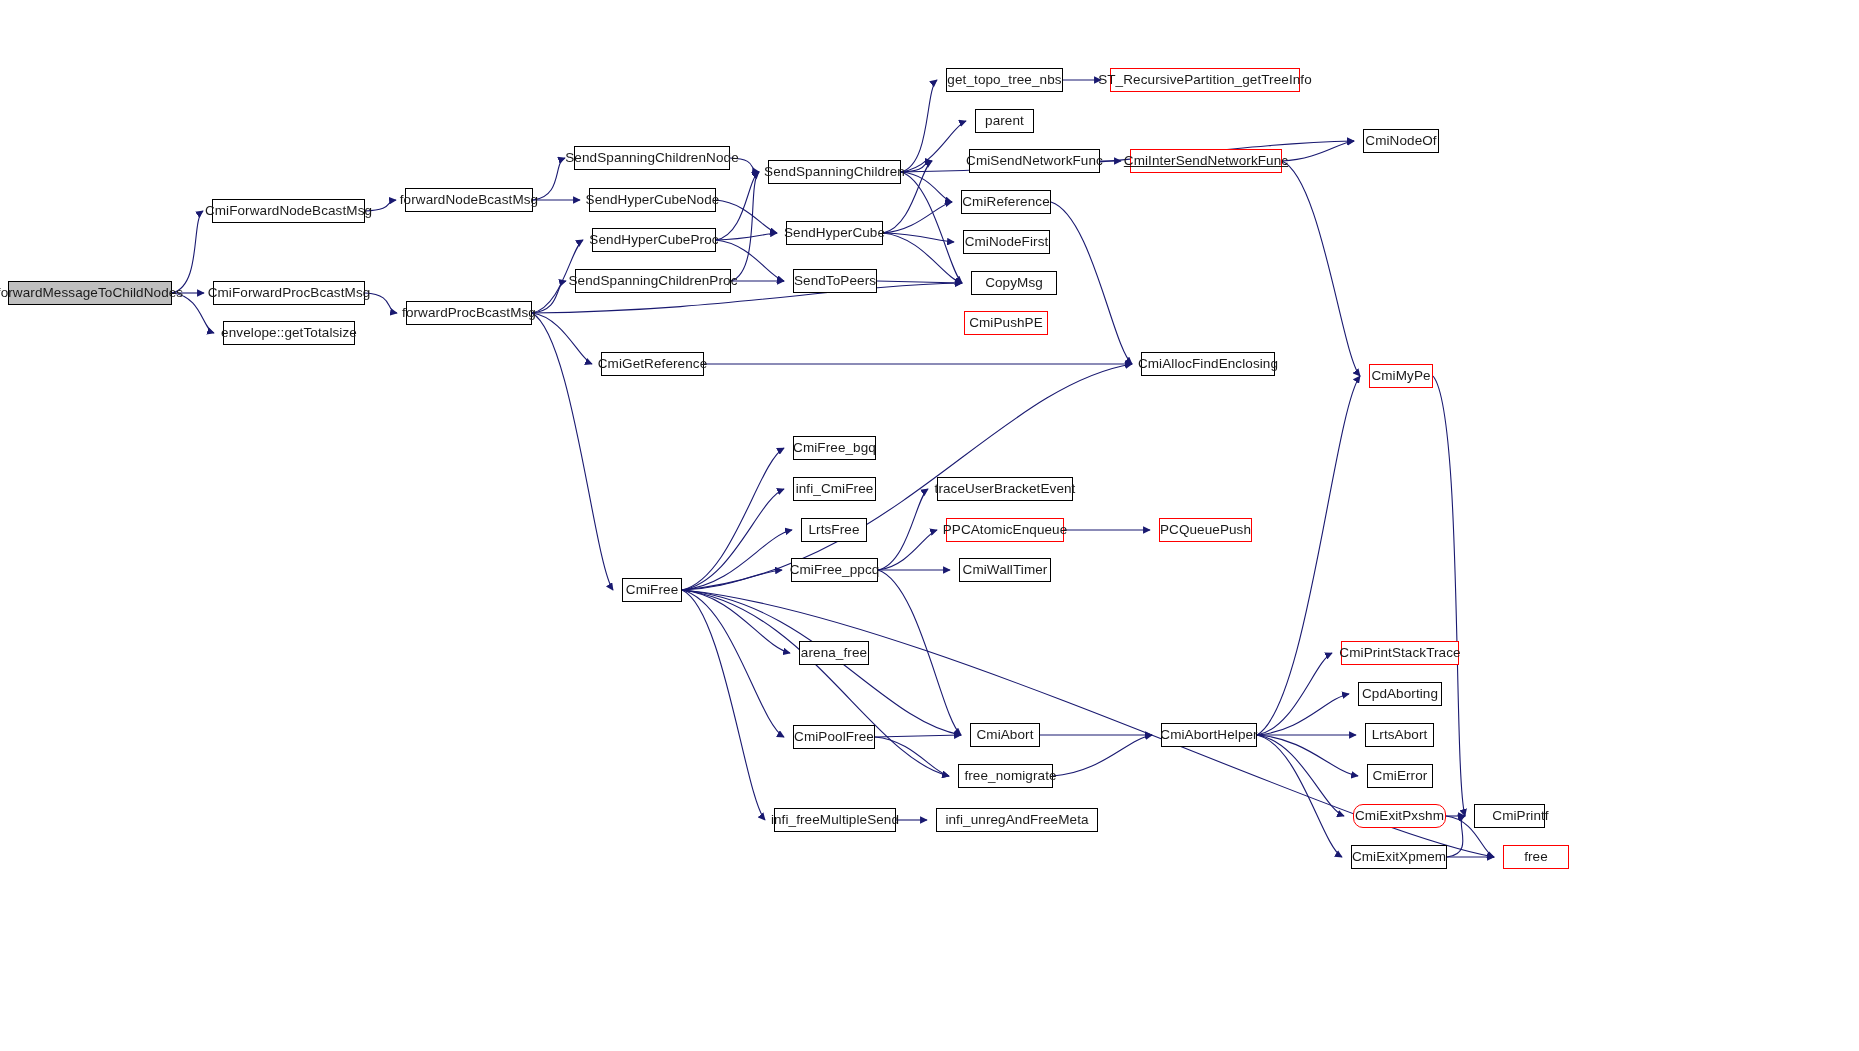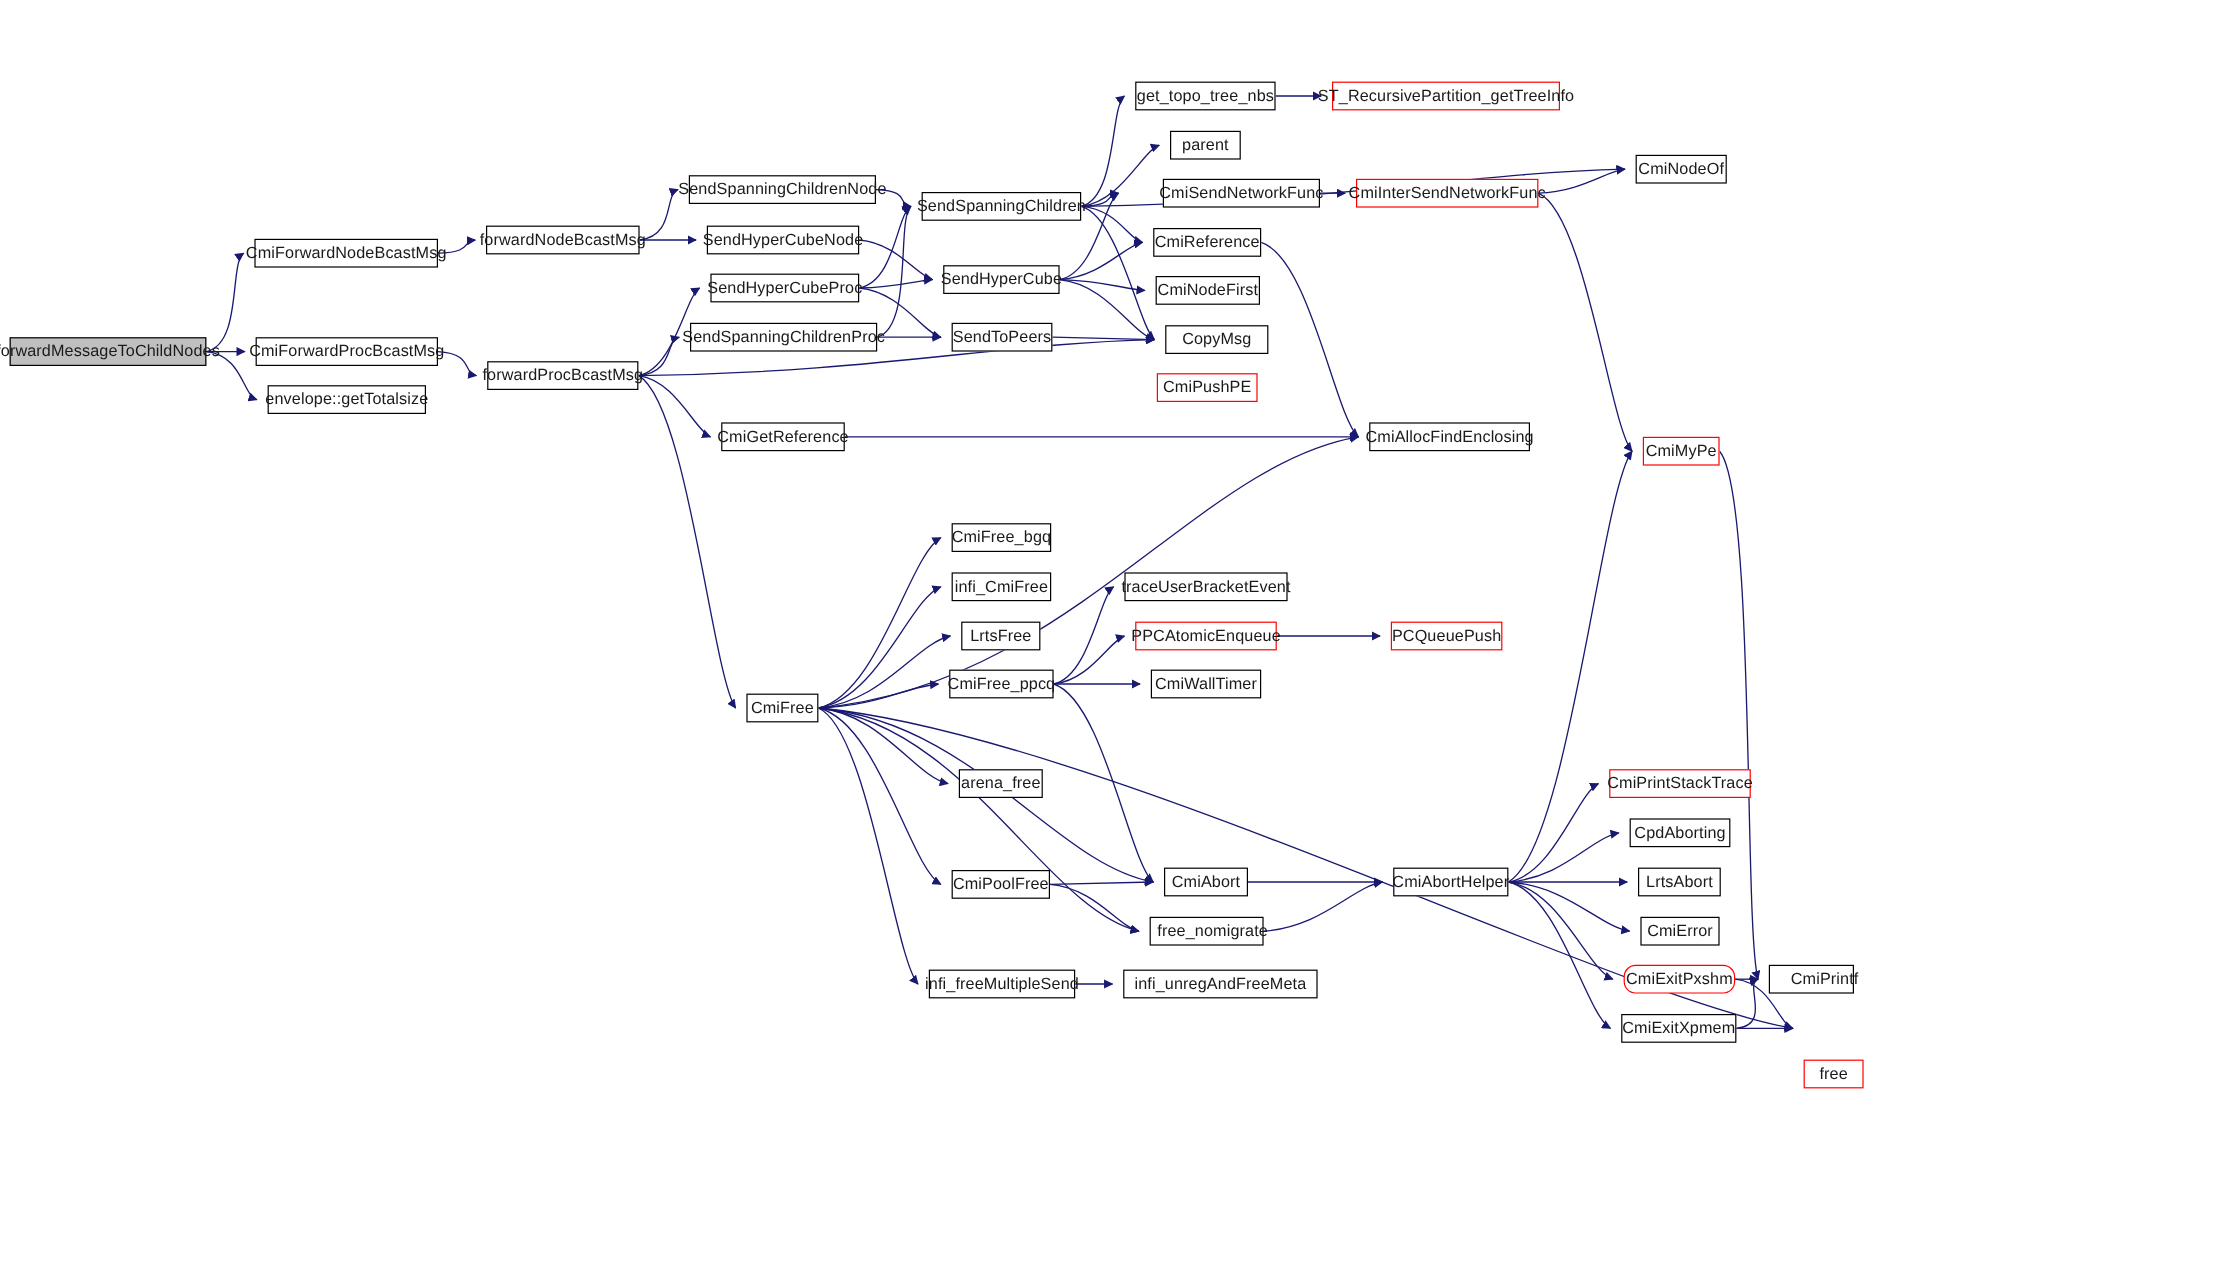--- a/index.html
+++ b/index.html
@@ -190,21 +190,21 @@
       </div>
       <div class="node red" style="left: 964px; top: 311px; width: 84px; height: 24px;">
         <span>CmiPushPE</span>
       </div>
       <div class="node" style="left: 1141px; top: 352px; width: 134px; height: 24px;">
         <span>CmiAllocFindEnclosing</span>
       </div>
       <div class="node red" style="left: 1110px; top: 68px; width: 190px; height: 24px;">
         <span>ST_RecursivePartition_getTreeInfo</span>
       </div>
-      <div class="node red" style="left: 1130px; top: 149px; width: 152px; height: 24px;">
+      <div class="node red" style="left: 1130px; top: 149px; width: 152px; height: 24px; text-decoration: underline;">
         <span>CmiInterSendNetworkFunc</span>
       </div>
       <div class="node" style="left: 1363px; top: 129px; width: 76px; height: 24px;">
         <span>CmiNodeOf</span>
       </div>
       <div class="node red" style="left: 1369px; top: 364px; width: 64px; height: 24px;">
         <span>CmiMyPe</span>
       </div>
       <div class="node" style="left: 622px; top: 578px; width: 60px; height: 24px;">
         <span>CmiFree</span>
@@ -268,17 +268,17 @@
       </div>
       <div class="node red" style="left: 1353px; top: 804px; width: 93px; height: 24px; border-radius: 10px;">
         <span>CmiExitPxshm</span>
       </div>
       <div class="node" style="left: 1351px; top: 845px; width: 96px; height: 24px;">
         <span>CmiExitXpmem</span>
       </div>
       <div class="node" style="left: 1474px; top: 804px; width: 71px; height: 24px; padding-left: 28px;">
         <span>CmiPrintf</span>
       </div>
-      <div class="node red" style="left: 1503px; top: 845px; width: 50px; height: 24px; margin-top: 38px;">
+      <div class="node red" style="left: 1503px; top: 845px; width: 66px; height: 24px;">
         <span>free</span>
       </div>
     </div>
 </div>
 
 </body></html>

